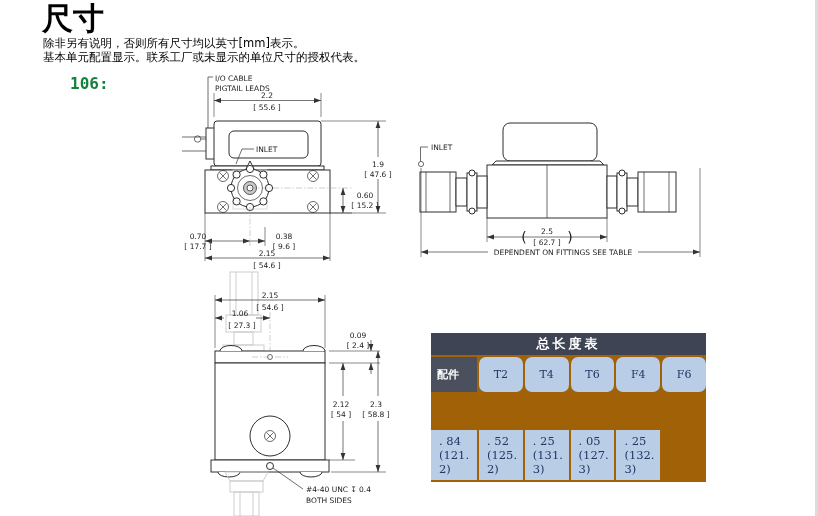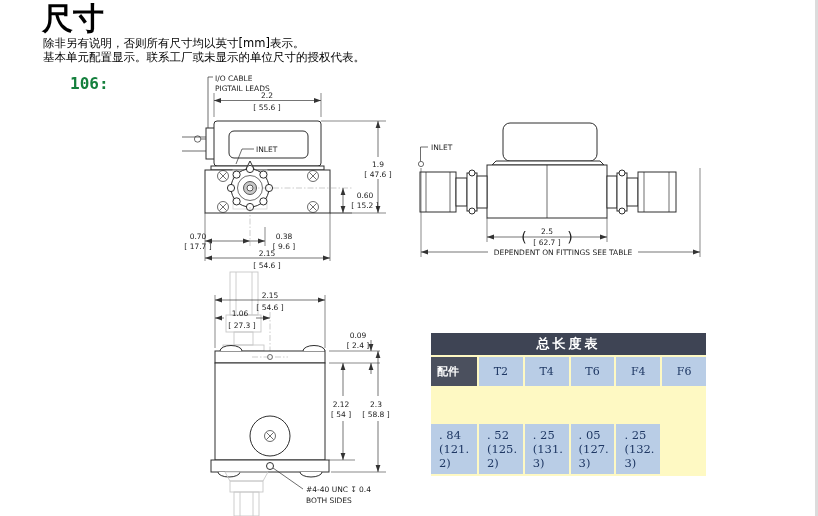--- a/index.html
+++ b/index.html
@@ -14,30 +14,30 @@
   svg text{font-family:"DejaVu Sans",sans-serif;font-size:7.5px;fill:#1b1b1b;}
   .body-ln{stroke:#2e2e2e;stroke-width:1;fill:#fff;}
   .thin{stroke:#2e2e2e;stroke-width:0.7;fill:none;}
   .ext{stroke:#3a3a3a;stroke-width:0.6;fill:none;}
   .dim{stroke:#3a3a3a;stroke-width:0.7;fill:none;}
   .cl{stroke:#999;stroke-width:0.5;fill:none;stroke-dasharray:6 2 1.5 2;}
   .ghost{stroke:#c8c8c8;stroke-width:0.9;fill:none;}
   .dimtxt{text-anchor:middle;}
   .paren{font-size:14px;text-anchor:middle;}
   
-  .lt{position:absolute;left:431px;top:333px;width:275px;background:#fef9c3;
+  .lt{position:absolute;left:431px;top:333px;width:275px;background:#a16207;
       font-family:"DejaVu Serif",serif;}
   .lt-title{height:22px;background:#3e4454;color:#fff;display:flex;align-items:center;
       justify-content:center;font-family:"DejaVu Sans",sans-serif;font-weight:bold;
       font-size:13px;letter-spacing:3px;margin-bottom:2px;}
   .lt-row{display:grid;grid-template-columns:46px 1fr 1fr 1fr 1fr 1fr;gap:2px;margin-bottom:2px;}
   .lt-label{background:#4b505e;color:#fff;font-family:"DejaVu Sans",sans-serif;font-weight:bold;
       font-size:11px;display:flex;align-items:center;padding-left:6px;}
-  .lt-head{background:#b9cde6;color:#1f3864;font-size:11px;height:29px;display:flex;
-      align-items:center;justify-content:center;}
+  .lt-head{background:#b9cde6;color:#1f3864;font-size:11px;height:35px;display:flex;
+      align-items:center;justify-content:center;border-radius:7px;}
   .lt-cell{background:#b9cde6;color:#1f3864;font-size:11.5px;line-height:14px;
       padding:4px 3px 4px 8px;min-height:42px;margin-top:36px;}
 </style>
 </head>
 <body>
 
 <div class="page">
 
   <div class="title">尺寸</div>
   <div class="intro">

